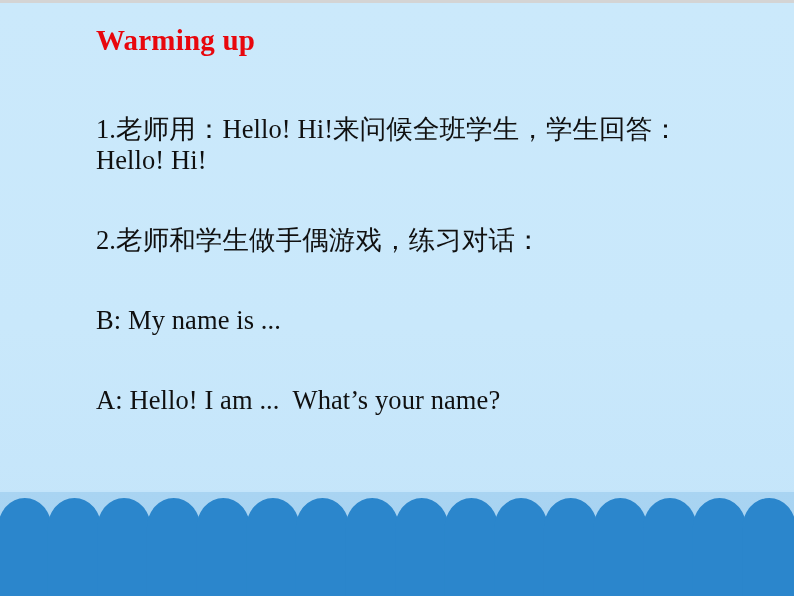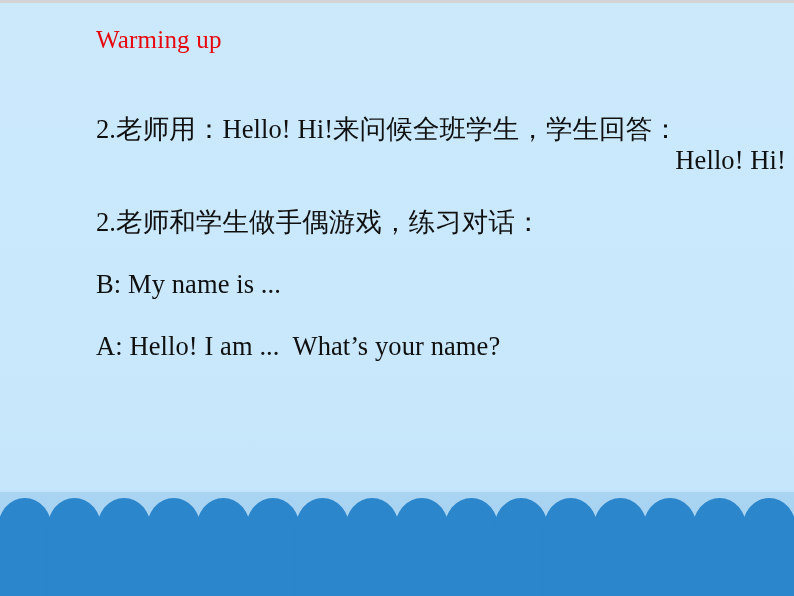--- a/index.html
+++ b/index.html
@@ -35,41 +35,41 @@
   
   #content {
     position: absolute;
     left: 96px;
     top: 22px;
     width: 690px;
   }
 
   #title {
     color: #e8070d;
-    font-weight: normal;
-    font-size: 25px;
+    font-weight: bold;
+    font-size: 29px;
     line-height: 36px;
     letter-spacing: 0.2px;
     white-space: nowrap;
   }
 
   #body-lines {
     margin-top: 56px;
   }
 
   .body-line {
     color: #101010;
     font-size: 26.5px;
     line-height: 31px;
     white-space: pre;
     letter-spacing: 0.1px;
   }
 
-  .body-line.gap-above { margin-top: 31px; }
-  .body-line.gap-small { margin-top: 0px; text-align: right; }
+  .body-line.gap-above { margin-top: 49px; }
+  .body-line.gap-small { margin-top: 0px; }
 
   
   #bottom-band {
     position: absolute;
     left: 0;
     bottom: 0;
     width: 794px;
     height: 106px;
   }
 
@@ -96,21 +96,21 @@
 
 <div id="slide">
 
   <div id="top-rule"></div>
 
   <div id="content">
 
     <div id="title">Warming up</div>
 
     <div id="body-lines">
-      <div class="body-line">2.老师用：Hello! Hi!来问候全班学生，学生回答：</div>
+      <div class="body-line">1.老师用：Hello! Hi!来问候全班学生，学生回答：</div>
       <div class="body-line gap-small">Hello! Hi!</div>
       <div class="body-line gap-above">2.老师和学生做手偶游戏，练习对话：</div>
       <div class="body-line gap-above">B: My name is ...</div>
       <div class="body-line gap-above">A: Hello! I am ...  What’s your name?</div>
     </div>
 
   </div>
 
   <div id="bottom-band">
     <div id="band-fill"></div>

